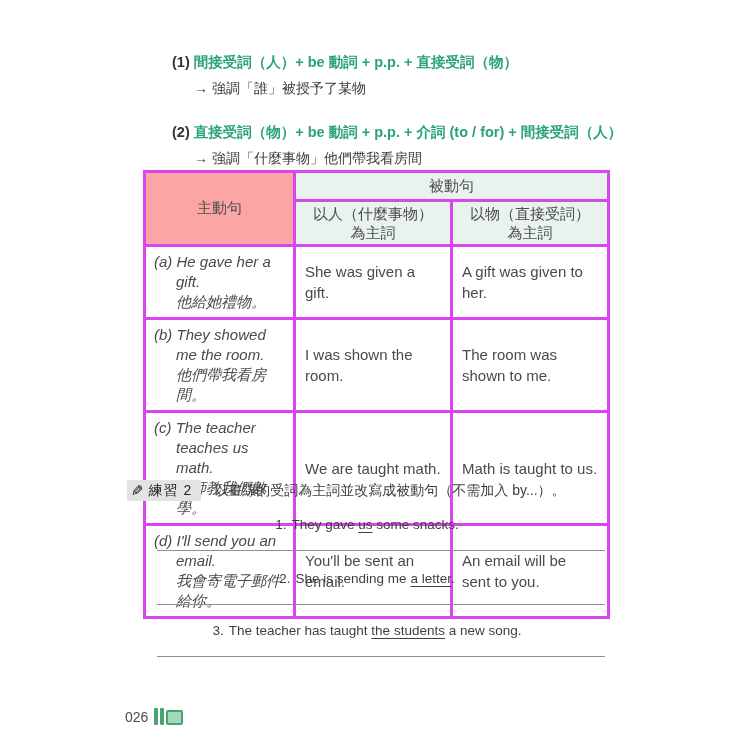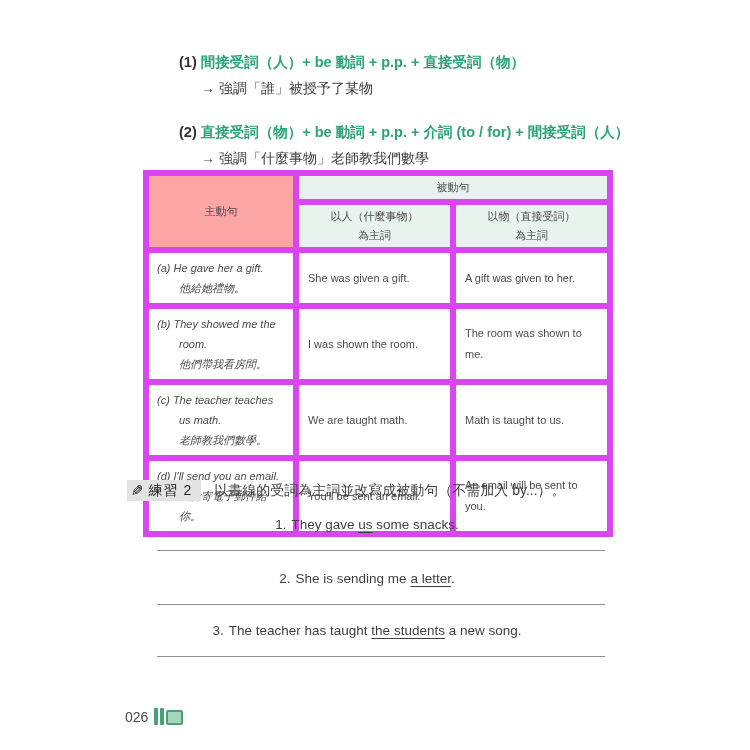--- a/index.html
+++ b/index.html
@@ -1,32 +1,32 @@
 <!DOCTYPE html>
 <html><head>
 <meta charset="utf-8">
 <style>
   * { margin:0; padding:0; box-sizing:border-box; }
   html,body { width:750px; height:750px; background:#ffffff;
     font-family:"Liberation Sans","DejaVu Sans",sans-serif; }
   .page { position:relative; width:750px; height:750px; background:#fff; overflow:hidden; }
 
   
-  .formulas { position:absolute; left:179px; top:52px; width:460px; }
+  .formulas { position:absolute; left:172px; top:52px; width:460px; }
   .formula-block + .formula-block { margin-top:24px; }
   .f-line { font-size:14.5px; font-weight:bold; color:#2aa377; line-height:20px; }
   .f-line .f-num { color:#333333; font-weight:bold; margin-right:4px; }
   .f-note { margin:7px 0 0 22px; font-size:14px; color:#3c3c3c; line-height:19px; }
 
   
   table.pv { position:absolute; left:143px; top:170px; width:464px;
     border-collapse:collapse; table-layout:fixed;
     border:1px solid #8cc7a8; border-top:2px solid #5bb084; border-bottom:2px solid #5bb084; }
-  table.pv th, table.pv td { border:6px solid #d946ef; font-weight:normal;
-    font-size:11px; color:#4a4a4a; vertical-align:middle; }
+  table.pv th, table.pv td { border:3px solid #d946ef; font-weight:normal;
+    font-size:15px; color:#4a4a4a; vertical-align:middle; }
   th.h-active { background:#fca5a5; font-size:14px; color:#3d3d3d; text-align:center; }
   th.h-passive { background:#e9f3ed; height:29px; font-size:14px; color:#3d3d3d; text-align:center; }
   th.h-sub { background:#e9f3ed; height:43px; font-size:13.5px; color:#3d3d3d;
     text-align:center; line-height:19px; padding:2px 0; }
   td.c1 { padding:5px 6px 5px 8px; line-height:20px;font-style:italic; }
   td.c1 .en { padding-left:22px; text-indent:-22px; }
   td.c1 .zh { padding-left:22px; }
   td.c2, td.c3 { padding:5px 9px; line-height:21px; }
   tr.row-a td { height:46px; } tr.row-b td { height:63px; }
   tr.row-c td { height:64px; } tr.row-d td { height:45px; }
@@ -62,21 +62,21 @@
     <div class="formula-block">
       <div class="f-line">
         <span class="f-num">(1)</span><span>間接受詞（人）+ be 動詞 + p.p. + 直接受詞（物）</span>
       </div>
       <div class="f-note">→ 強調「誰」被授予了某物</div>
     </div>
     <div class="formula-block">
       <div class="f-line">
         <span class="f-num">(2)</span><span>直接受詞（物）+ be 動詞 + p.p. + 介詞 (to / for) + 間接受詞（人）</span>
       </div>
-      <div class="f-note">→ 強調「什麼事物」老師教我們數學</div>
+      <div class="f-note">→ 強調「什麼事物」他們帶我看房間</div>
     </div>
   </div>
 
   <table class="pv">
     <colgroup>
         <col style="width:150px">
         <col style="width:157px">
         <col style="width:157px">
       </colgroup>
     <tbody>

